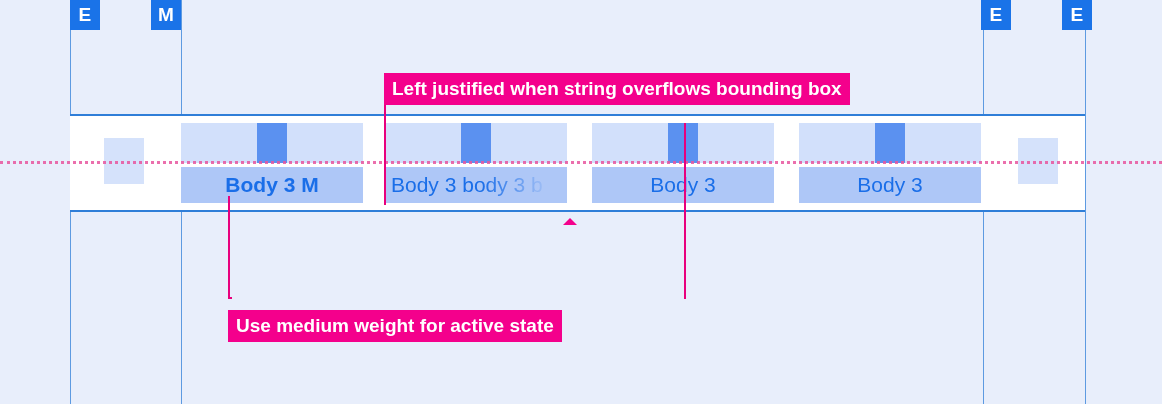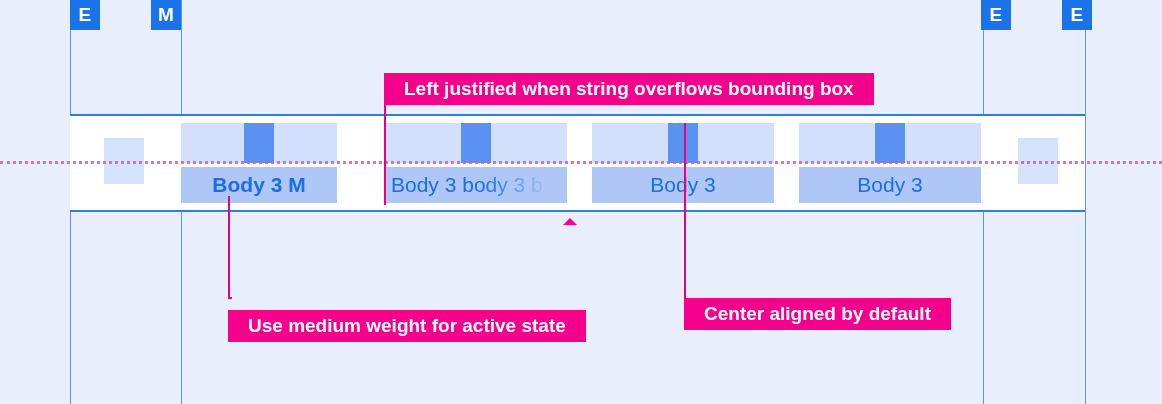--- a/index.html
+++ b/index.html
@@ -142,21 +142,21 @@
 
   
   .callout {
     position: absolute;
     background: #f4008c;
     color: #ffffff;
     font-size: 19px;
     font-weight: bold;
     line-height: 32px;
     height: 32px;
-    padding: 0 20px;
+    padding: 0 8px;
     white-space: nowrap;
   }
   .leader {
     position: absolute;
     width: 2px;
     background: #e8007d;
   }
   .leader-h {
     position: absolute;
     height: 2px;
@@ -184,21 +184,21 @@
   <div class="badge" style="left:70px">E</div>
   <div class="badge" style="left:151px">M</div>
   <div class="badge" style="left:981px">E</div>
   <div class="badge" style="left:1062px">E</div>
 
   <div class="component"></div>
 
   <div class="edge-spacer" style="left:104px"></div>
   <div class="edge-spacer" style="left:1018px"></div>
 
-  <div class="tab" style="left:181px;width:156px">
+  <div class="tab" style="left:181px;width:182px">
     <div class="tab-panel"></div>
     <div class="tab-icon"></div>
     <div class="tab-label-band">
       <div class="tab-label medium">Body 3 M</div>
     </div>
   </div>
 
   <div class="tab" style="left:385px;width:182px">
     <div class="tab-panel"></div>
     <div class="tab-icon"></div>
@@ -229,15 +229,14 @@
   <div class="leader" style="left:384px;top:73px;height:132px"></div>
   <div class="callout" style="left:384px;top:73px">Left justified when string overflows bounding box</div>
 
   <div class="caret" style="left:563px;top:218px"></div>
 
   <div class="leader" style="left:228px;top:196px;height:103px"></div>
   <div class="leader-h" style="left:228px;top:297px;width:4px"></div>
   <div class="callout" style="left:228px;top:310px">Use medium weight for active state</div>
 
   <div class="leader" style="left:684px;top:123px;height:176px"></div>
-  <div class="callout" style="left:684px;top:298px">Center aligned by default</div>
 
 </div>
 
 </body></html>

